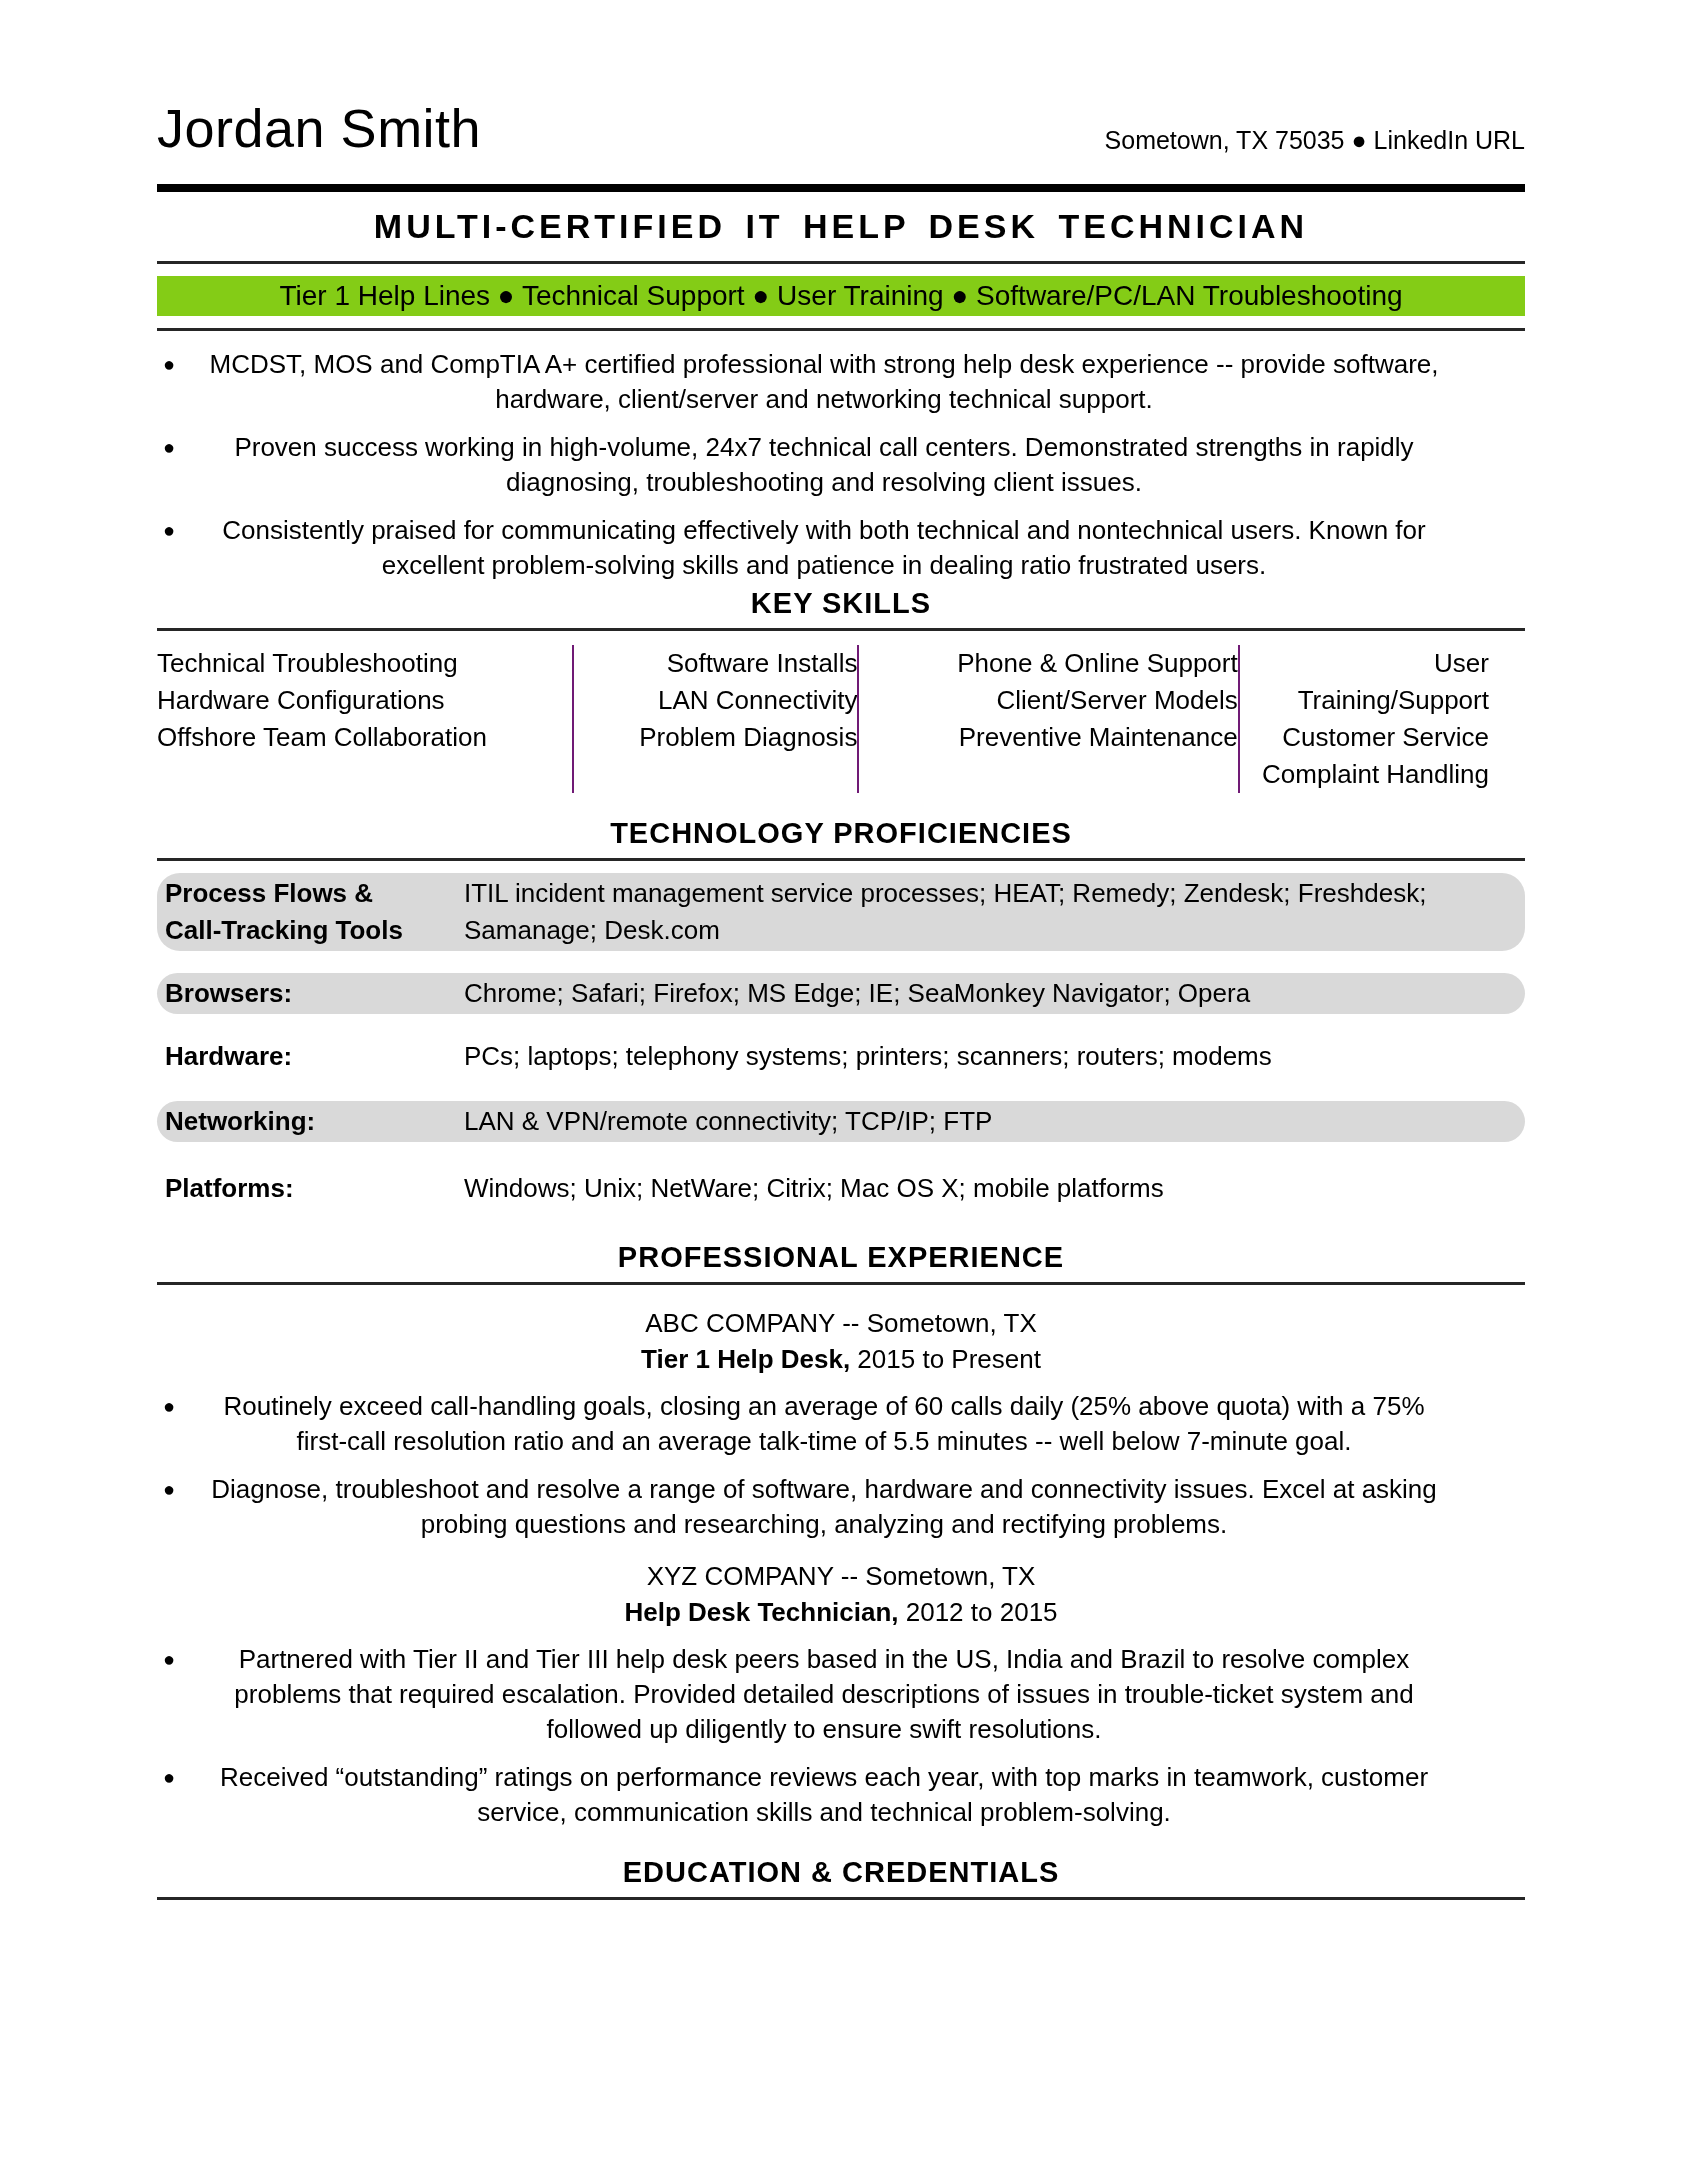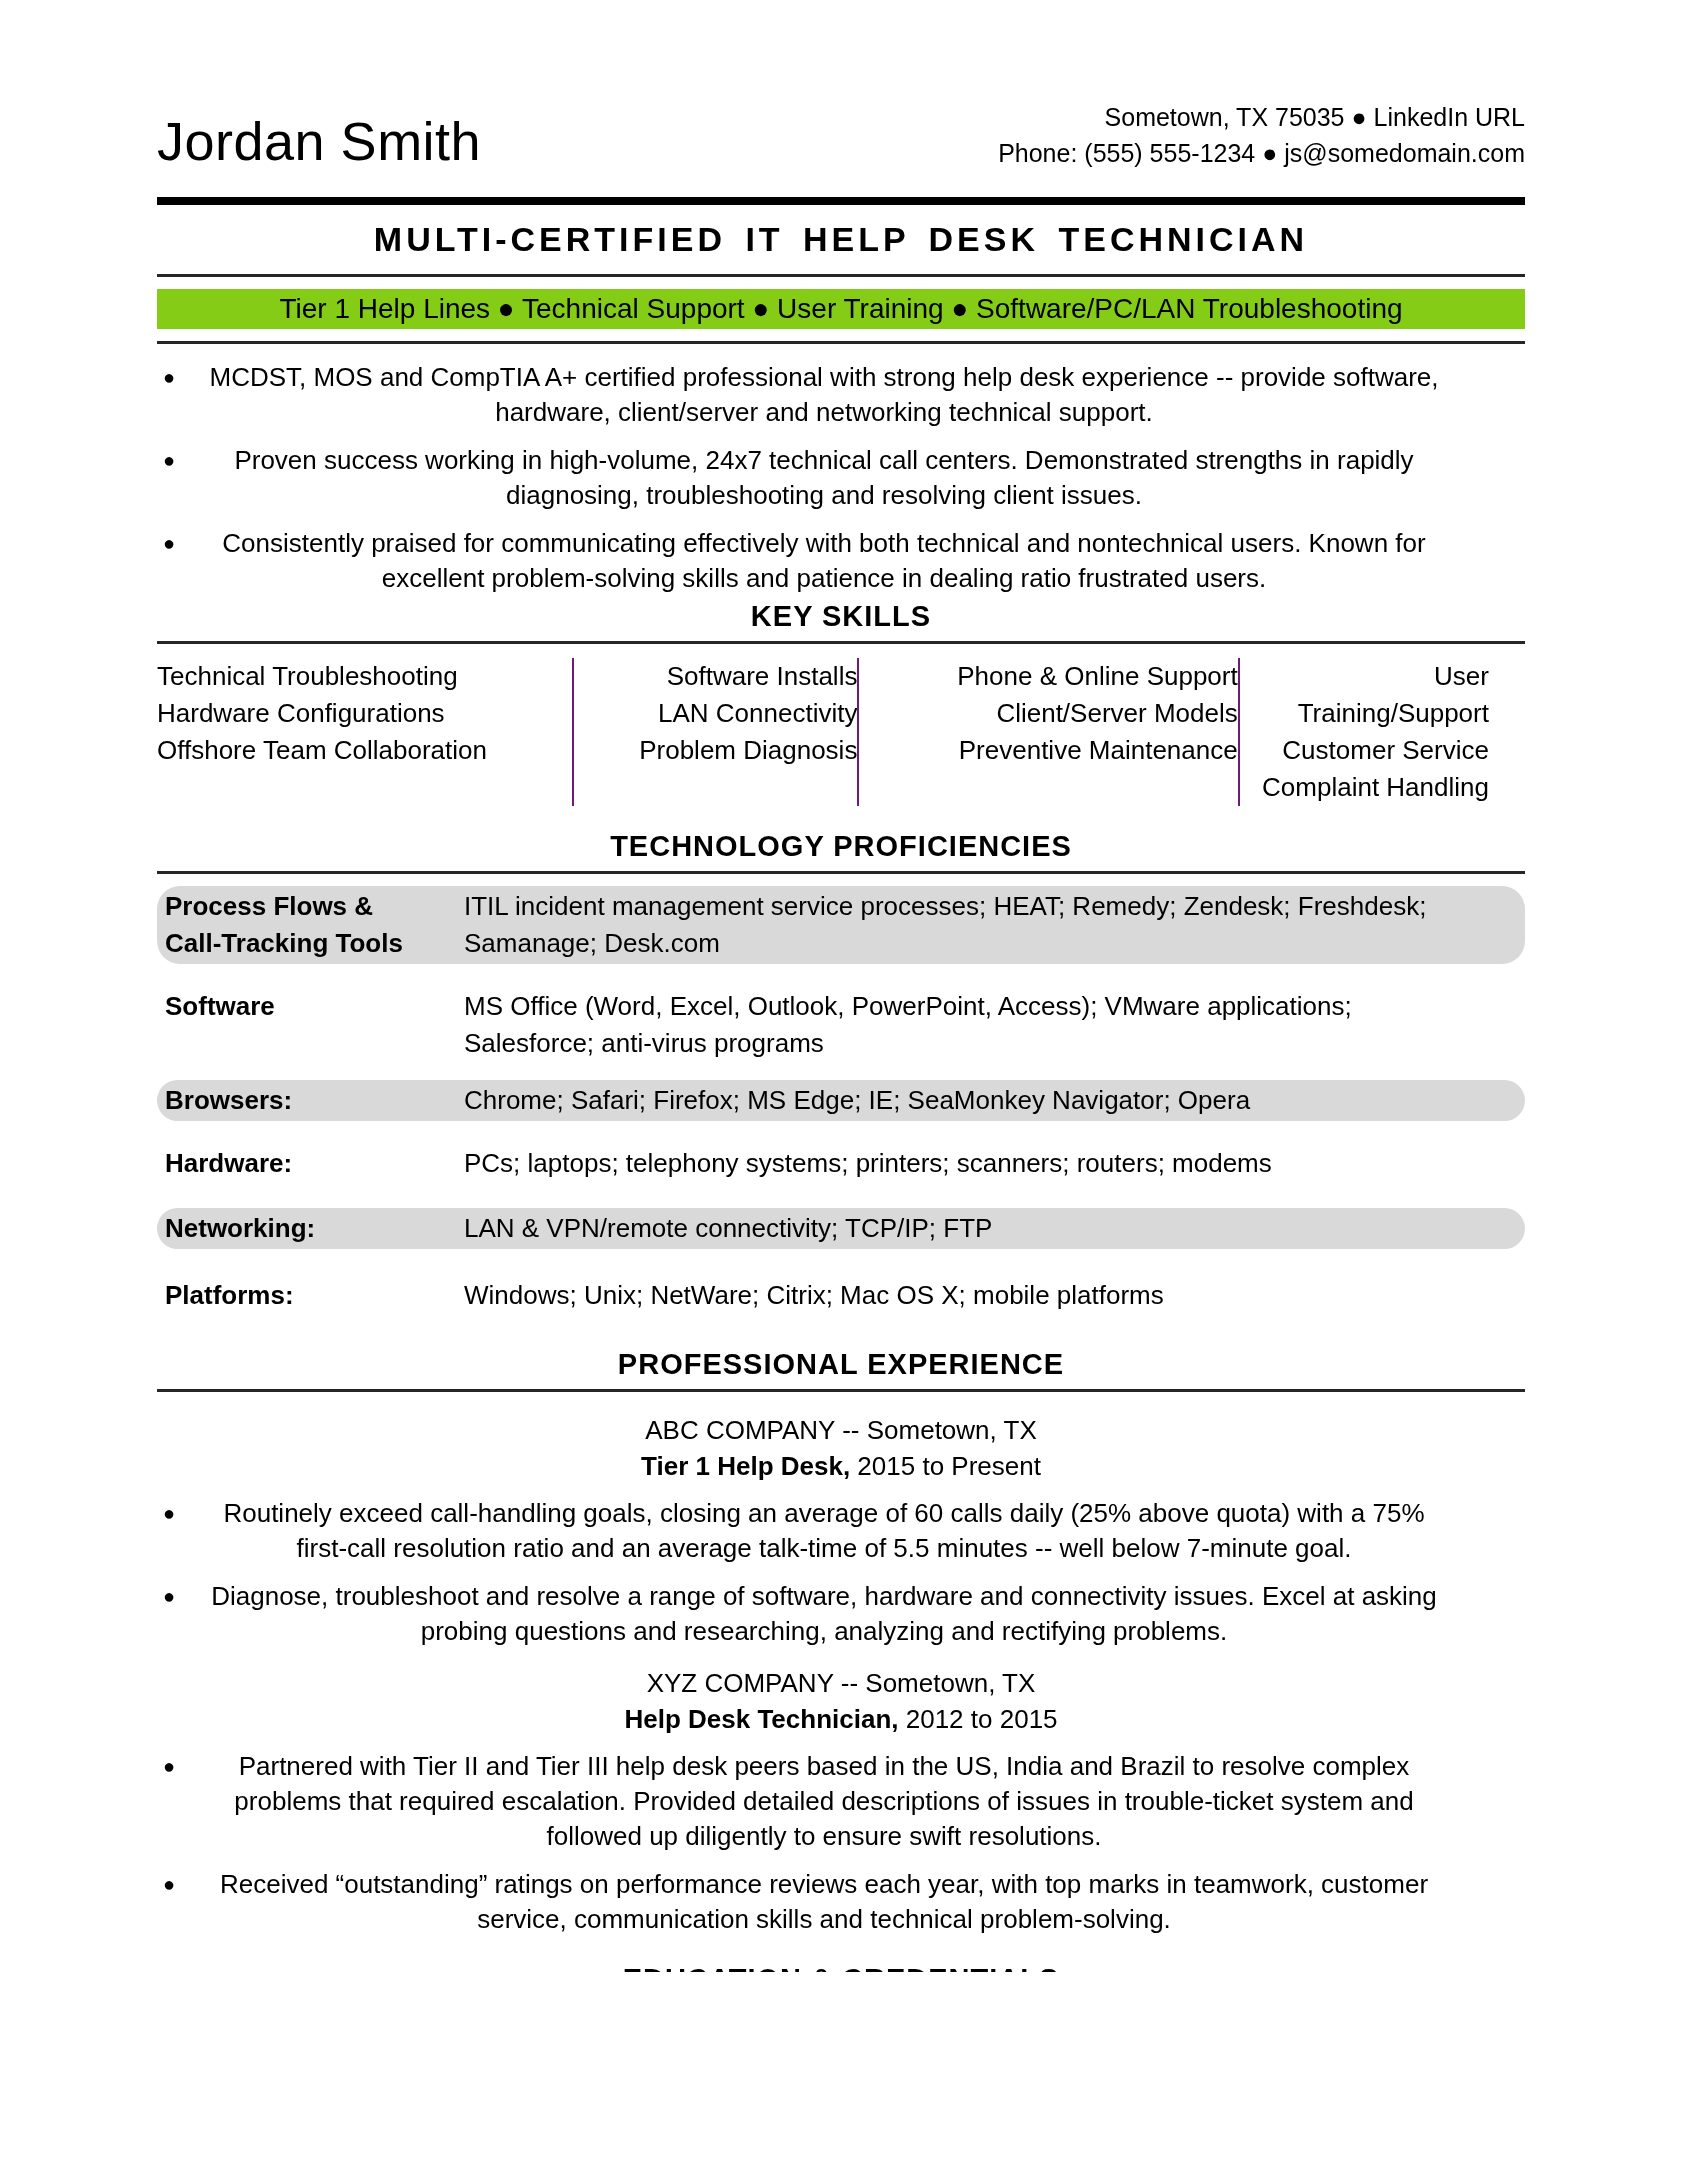--- a/index.html
+++ b/index.html
@@ -115,21 +115,20 @@
 </style>
 </head>
 <body>
 
 <div class="page">
 
   <div class="header">
     <div class="name">Jordan Smith</div>
     <div class="contact">
       <div>Sometown, TX 75035 ● LinkedIn URL</div>
-      <div>Phone: (555) 555-1234 ● js@somedomain.com</div>
     </div>
   </div>
 
   <div class="rule-thick"></div>
 
   <div class="resume-title">MULTI-CERTIFIED IT HELP DESK TECHNICIAN</div>
 
   <div class="rule-thin rule-above-bar"></div>
   <div class="highlight-bar">Tier 1 Help Lines ● Technical Support ● User Training ● Software/PC/LAN Troubleshooting</div>
   <div class="rule-thin rule-below-bar"></div>
@@ -167,24 +166,20 @@
   </div>
 
   <h2 class="section-heading h-technology">TECHNOLOGY PROFICIENCIES</h2>
   <div class="section-rule"></div>
 
   <div class="tech-table">
     <div class="tech-row gray row-1">
       <div class="tech-label">Process Flows &amp; Call-Tracking Tools</div>
       <div class="tech-value">ITIL incident management service processes; HEAT; Remedy; Zendesk; Freshdesk; Samanage; Desk.com</div>
     </div>
-    <div class="tech-row row-2">
-      <div class="tech-label">Software</div>
-      <div class="tech-value">MS Office (Word, Excel, Outlook, PowerPoint, Access); VMware applications; Salesforce; anti-virus programs</div>
-    </div>
     <div class="tech-row gray row-3">
       <div class="tech-label">Browsers:</div>
       <div class="tech-value">Chrome; Safari; Firefox; MS Edge; IE; SeaMonkey Navigator; Opera</div>
     </div>
     <div class="tech-row row-4">
       <div class="tech-label">Hardware:</div>
       <div class="tech-value">PCs; laptops; telephony systems; printers; scanners; routers; modems</div>
     </div>
     <div class="tech-row gray row-5">
       <div class="tech-label">Networking:</div>

